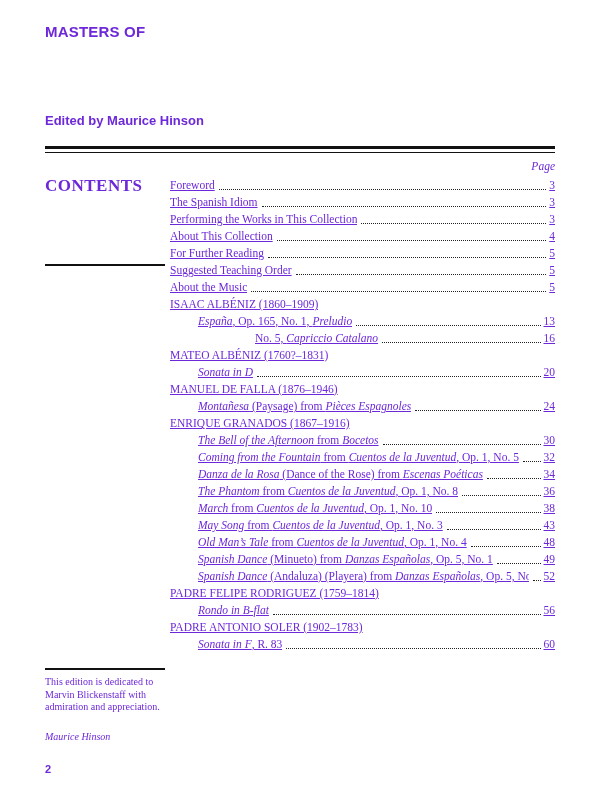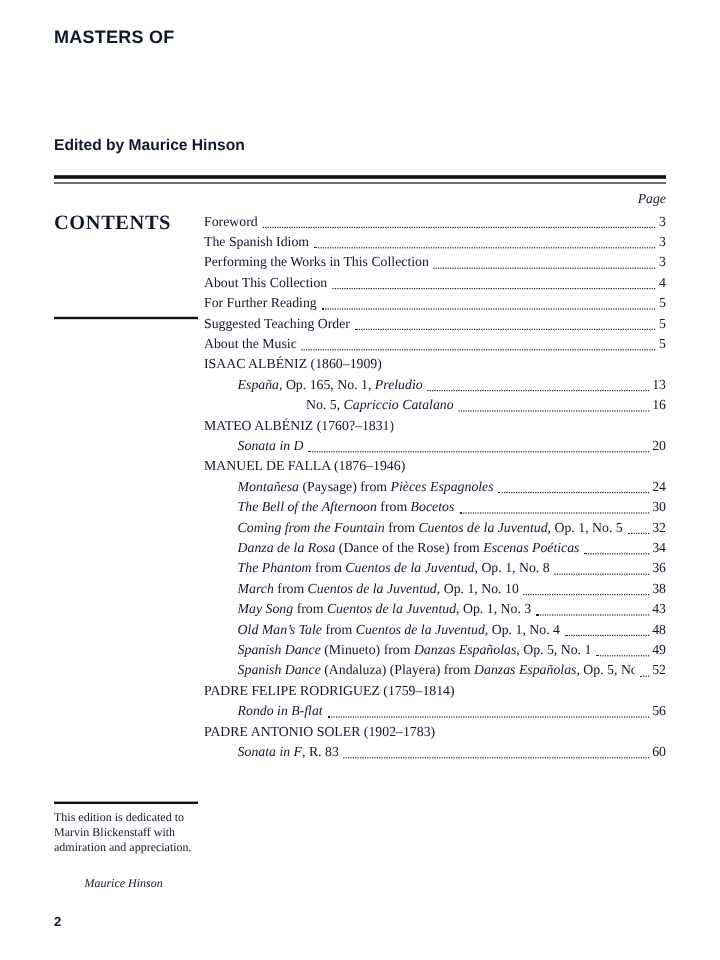--- a/index.html
+++ b/index.html
@@ -1,21 +1,21 @@
 <!DOCTYPE html>
 <html><head>
 <meta charset="utf-8">
 <style>
   html,body { margin:0; padding:0; background:#e8e8e8; }
   .page {
     position:relative;
     width:600px; height:800px;
     background:#ffffff;
     font-family:"Liberation Serif", serif;
-    color:#0f172a;
+    color:#6d28d9;
     overflow:hidden;
     margin:0 auto;
   }
   .book-title {
     position:absolute; left:45px; top:22px;
     font-family:"Liberation Sans", sans-serif;
     font-weight:bold; font-size:15px; line-height:19px;
     letter-spacing:0.2px;
   }
   .edited-by {
@@ -38,41 +38,42 @@
     position:absolute; right:45px; top:160px;
     font-style:italic; font-size:11.5px;text-align:center;
   }
   .toc {
     position:absolute; left:170px; top:177px; width:385px;
   }
   .toc-row {
     display:flex; align-items:baseline;
     font-size:11.5px; line-height:17px;
     white-space:nowrap;
+    text-decoration:underline;
   }
   .toc-row.indent-1 { padding-left:28px; }
   .toc-row.indent-2 { padding-left:85px; }
   .toc-text { flex:0 1 auto; overflow:hidden; }
   .leader {
     flex:1 1 8px;
     border-bottom:1.5px dotted #222;
     margin:0 3px 0 4px;
     align-self:flex-end;
     height:0;
     margin-bottom:4px;
     min-width:8px;
   }
   .toc-page { flex:0 0 auto; }
   .dedication {
     position:absolute; left:45px; top:676px; width:118px;
     font-size:10px; line-height:12.5px;
   }
   .signature {
     position:absolute; left:45px; top:731px; width:118px;
-    font-size:10px; font-style:italic; text-align:center; padding-right:2px;
+    font-size:10px; font-style:italic; text-align:left; padding-right:2px;
     box-sizing:border-box;
   }
   .folio {
     position:absolute; left:45px; top:763px;
     font-family:"Liberation Sans", sans-serif;
     font-weight:bold; font-size:11px;
   }
   i { font-style:italic; }
 </style>
 </head>
@@ -152,20 +153,23 @@
         <span class="toc-page">20</span>
       </div>
       <div class="toc-row indent-0">
         <span class="toc-text"><span>MANUEL DE FALLA (1876–1946)</span></span>
       </div>
       <div class="toc-row indent-1">
         <span class="toc-text"><i>Montañesa</i><span> (Paysage) from </span><i>Pièces Espagnoles</i></span>
         <span class="leader"></span>
         <span class="toc-page">24</span>
       </div>
+      <div class="toc-row indent-0">
+        <span class="toc-text"><span>ENRIQUE GRANADOS (1867–1916)</span></span>
+      </div>
       <div class="toc-row indent-1">
         <span class="toc-text"><i>The Bell of the Afternoon</i><span> from </span><i>Bocetos</i></span>
         <span class="leader"></span>
         <span class="toc-page">30</span>
       </div>
       <div class="toc-row indent-1">
         <span class="toc-text"><i>Coming from the Fountain</i><span> from </span><i>Cuentos de la Juventud</i><span>, Op. 1, No. 5</span></span>
         <span class="leader"></span>
         <span class="toc-page">32</span>
       </div>

